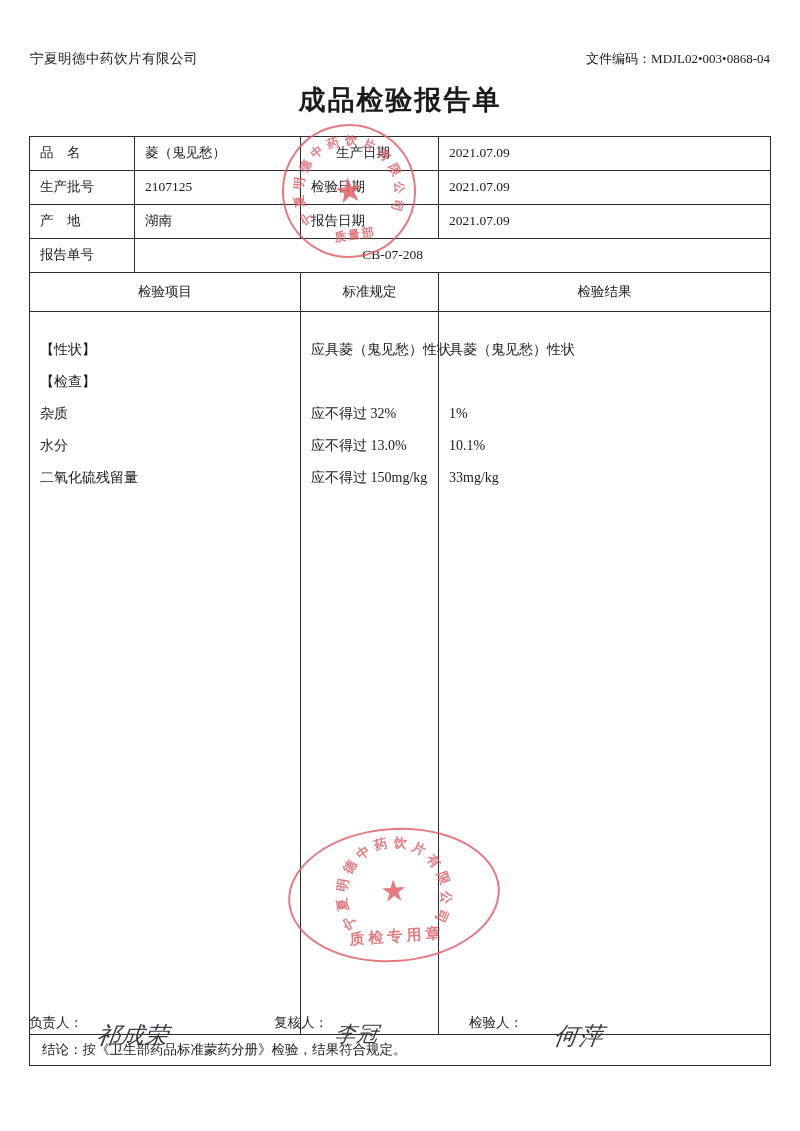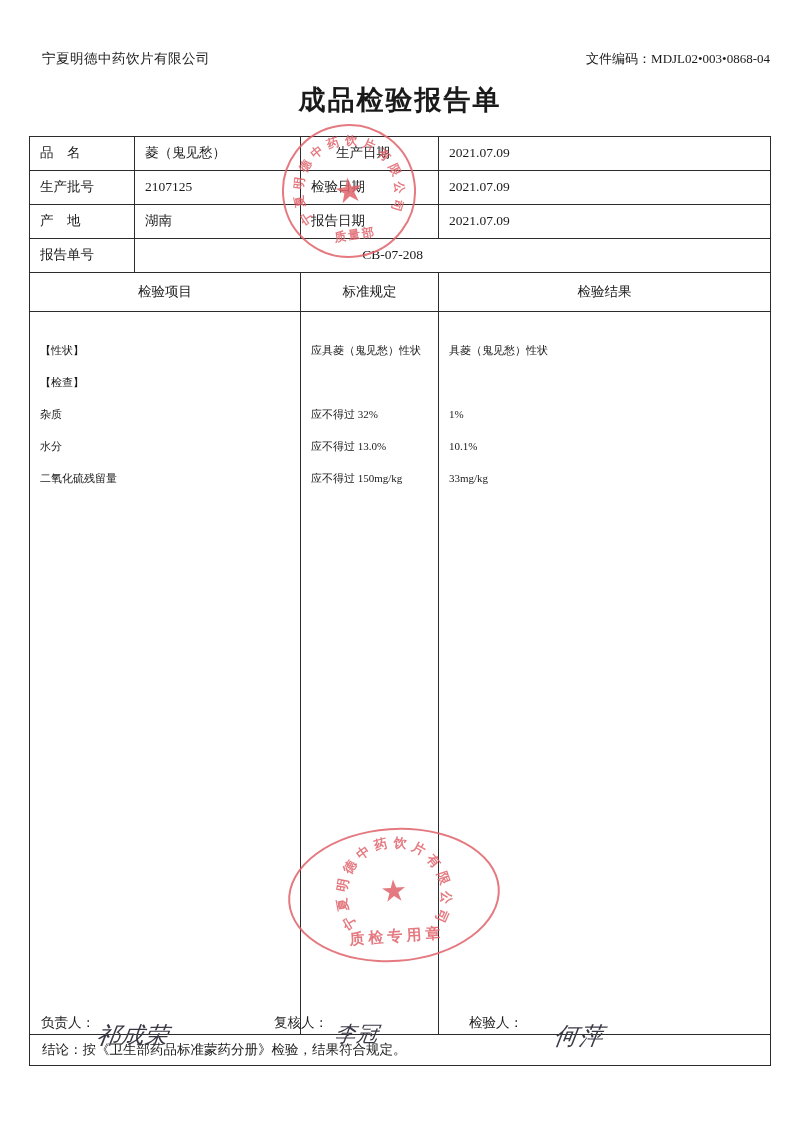--- a/index.html
+++ b/index.html
@@ -20,21 +20,21 @@
     width: 800px;
     height: 1131px;
     box-sizing: border-box;
     padding: 0;
   }
 
   
   .header-row {
     position: absolute;
     top: 50px;
-    left: 42px;
+    left: 30px;
     right: 30px;
     display: flex;
     justify-content: space-between;
     align-items: baseline;
     font-size: 13.5px;
   }
   .header-left {
     letter-spacing: 0.5px;
   }
   .header-right {
@@ -88,21 +88,21 @@
     height: 38px;
     text-align: center;
     font-size: 13.5px;
   }
 
   
   .res-body td {
     height: 700px;
     vertical-align: top;
     padding-top: 22px;
-    font-size: 11px;
+    font-size: 14px;
   }
   .res-body .lines div {
     height: 32px;
     line-height: 32px;
     white-space: nowrap;
   }
   .res-body .lines div.blank { color: transparent; }
 
   .conclusion td {
     height: 30px;
@@ -117,21 +117,21 @@
     left: 29px;
     width: 742px;
     height: 40px;
     font-size: 13.5px;
   }
   .sign-cell {
     position: absolute;
     top: 0;
     white-space: nowrap;
   }
-  .sign-1 { left: 12px; }
+  .sign-1 { left: 0; }
   .sign-2 { left: 232px; margin-left: 13px; }
   .sign-3 { left: 440px; }
 
   .sig-script {
     font-family: "Liberation Serif", serif;
     font-style: italic;
     font-size: 23px;
     color: #3a3a46;
     letter-spacing: 1px;
     position: absolute;

